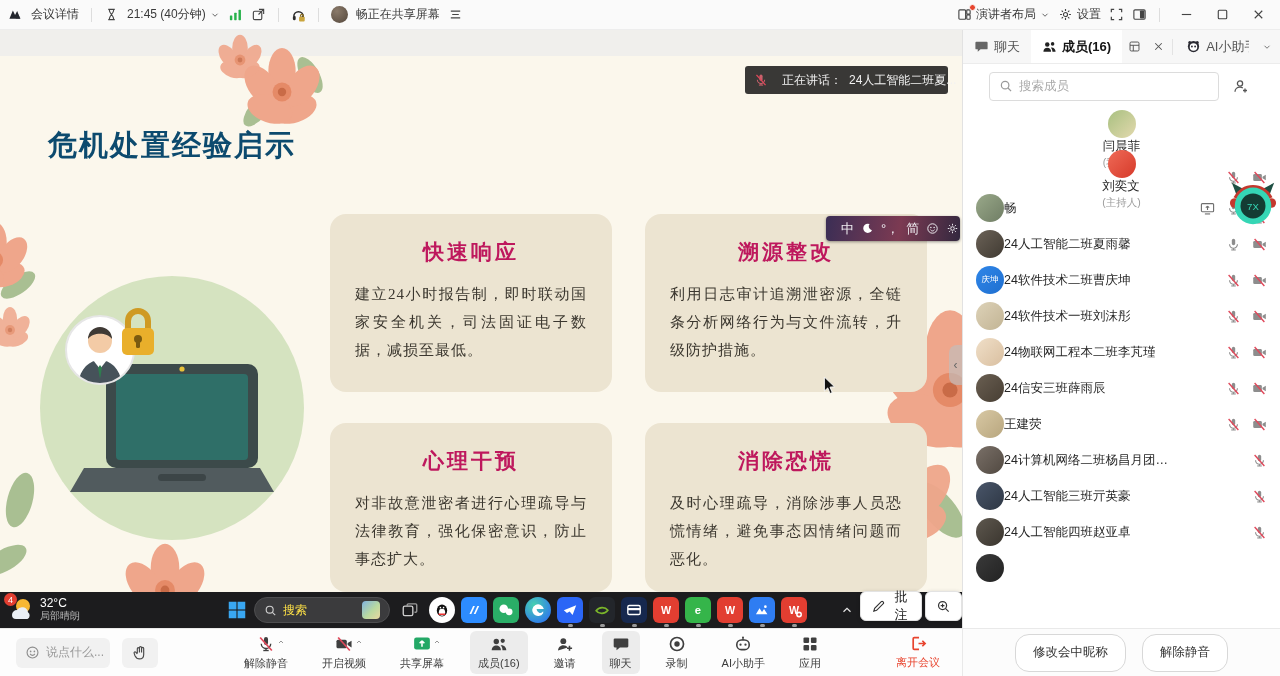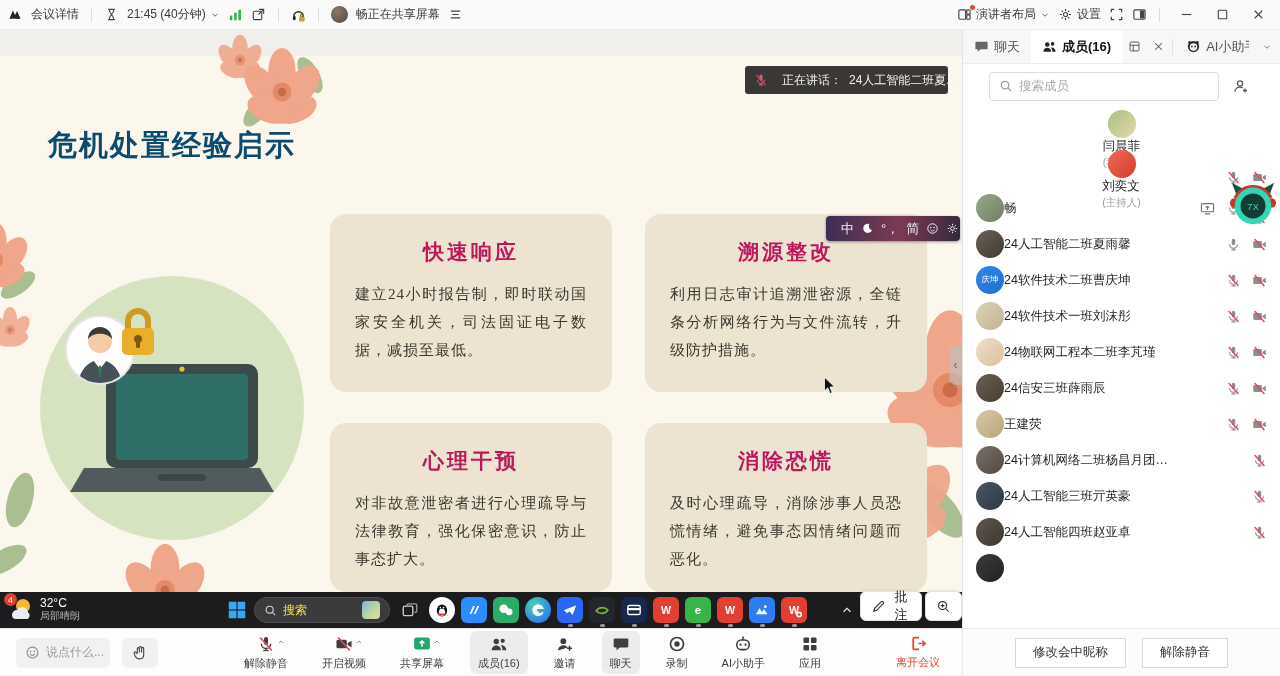--- a/index.html
+++ b/index.html
@@ -108,21 +108,21 @@
   #hand-btn .ic{width:17px;height:17px;}
   #ctrl-group{display:flex;gap:18px;margin-left:78px;align-items:flex-start;}
   .ctrl-btn{display:flex;flex-direction:column;align-items:center;gap:3px;padding:4px 8px 3px;border-radius:6px;font-size:11px;color:#3c3c3c;position:relative;white-space:nowrap;}
   .ctrl-btn.active{background:#ececec;}
   .ctrl-icon{position:relative;width:20px;height:18px;display:flex;align-items:center;justify-content:center;color:#3f3f3f;}
   .ctrl-icon .ic{width:18px;height:18px;}
   .ctrl-chev{position:absolute;right:-9px;top:3px;width:8px;height:8px;color:#8a8a8a;}
   #leave-btn{margin-left:auto;margin-right:6px;display:flex;flex-direction:column;align-items:center;gap:3px;font-size:11px;color:#e8442e;white-space:nowrap;}
   #leave-btn .ic{width:17px;height:17px;}
   #panel-footer{flex:1;display:flex;align-items:center;justify-content:center;gap:16px;border-left:1px solid #e9e9e9;background:#fcfcfc;}
-  .pf-btn{height:30px;padding:0 17px;border:1px solid #d8d8d8;border-radius:0;background:#fff;font-size:12.5px;color:#333;display:flex;align-items:center;font-family:inherit;}
+  .pf-btn{height:38px;padding:0 17px;border:1px solid #d8d8d8;border-radius:14px;background:#fff;font-size:12.5px;color:#333;display:flex;align-items:center;font-family:inherit;}
 </style>
 </head>
 <body>
 
 <div id="app">
 
   <header id="titlebar">
     <div class="tb-left">
       <svg class="ic tb-ic" viewBox="0 0 16 16">
           <path d="M1.5 12.5L5.2 3.8l2.3 4.6 2.3-4.2 3.2 8.3z" fill="#23262e"></path>

